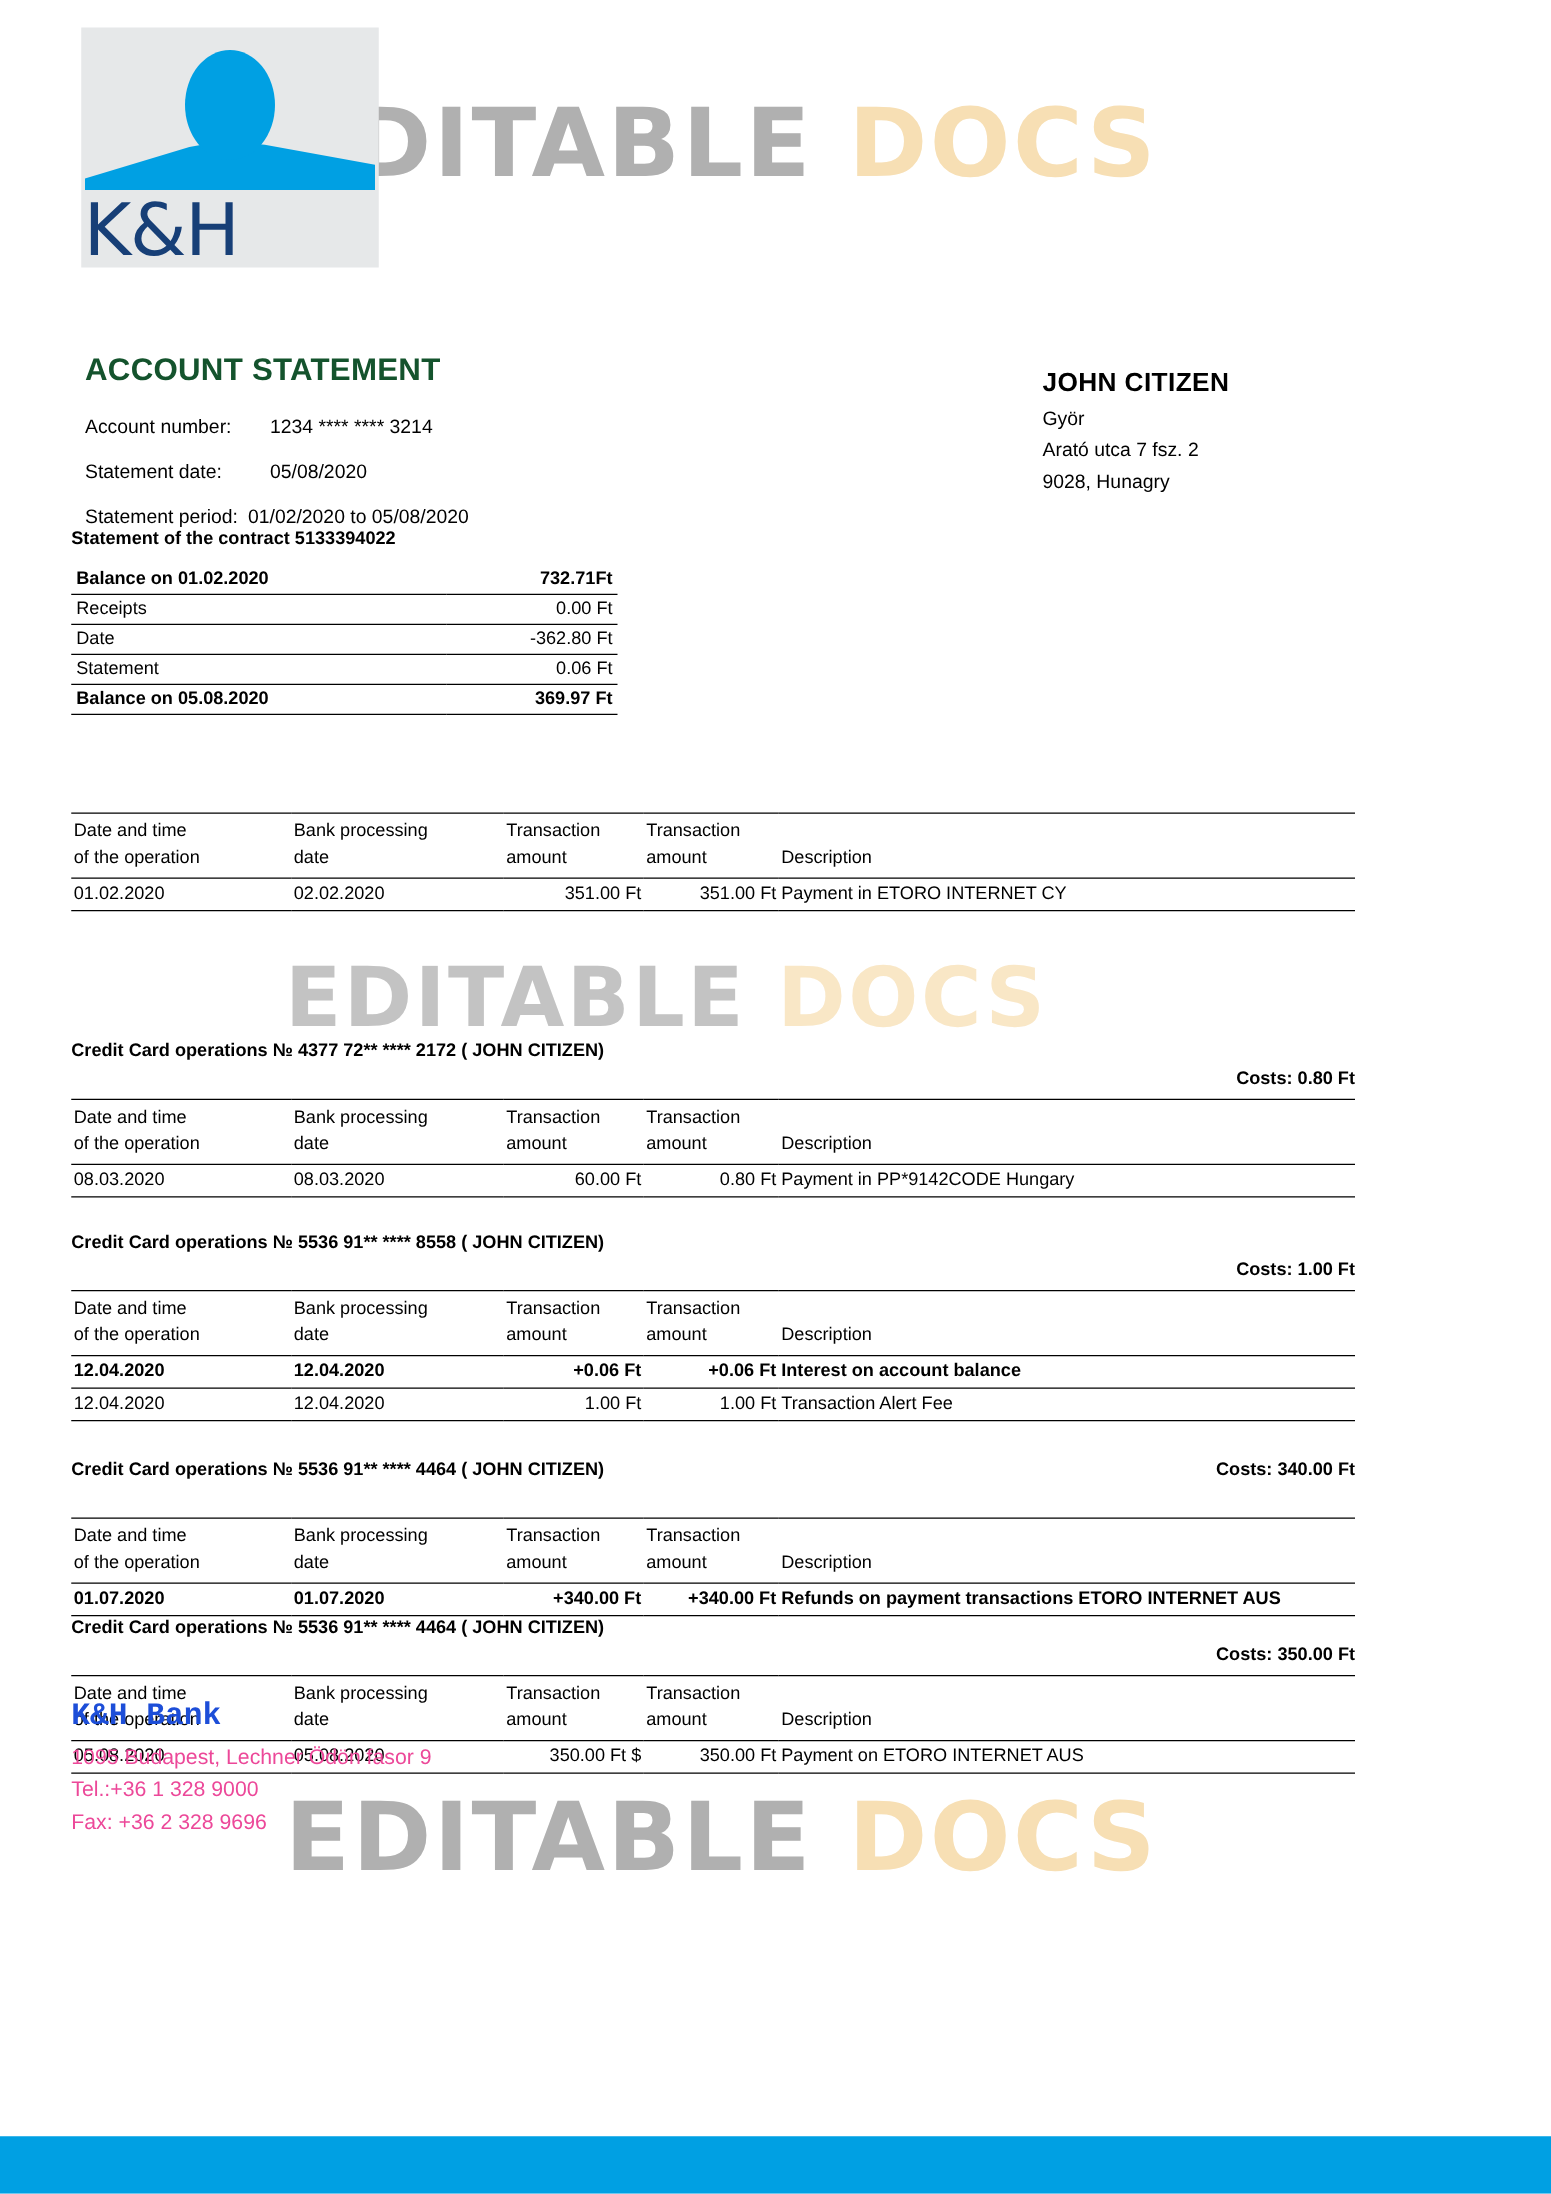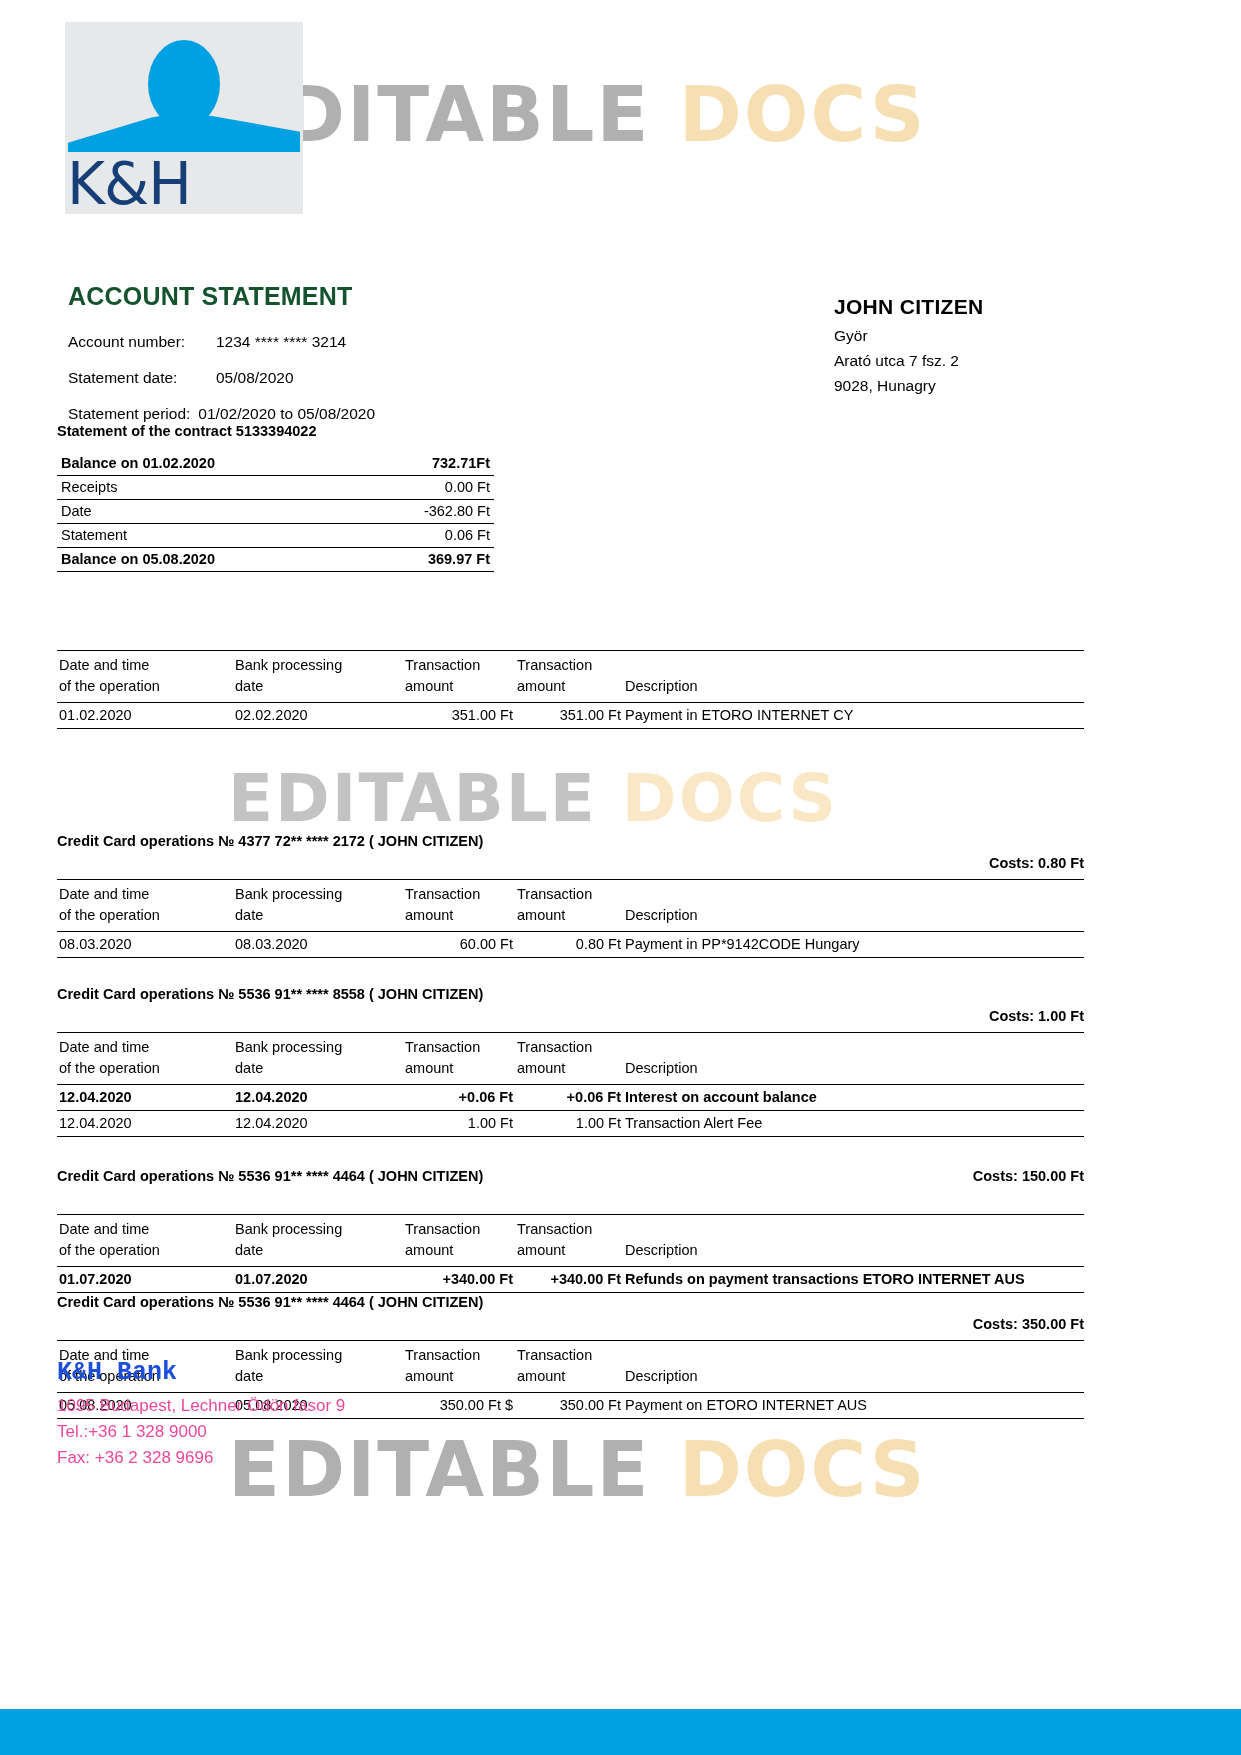--- a/index.html
+++ b/index.html
@@ -413,21 +413,21 @@
               <td class="c-amt1">1.00  Ft</td>
               <td class="c-amt2">1.00  Ft</td>
               <td class="c-desc">Transaction Alert Fee</td>
             </tr>
           </tbody>
         </table>
       </div>
       <div class="section" style="top: 1168px;">
         <div class="sec-head">
           <div class="sec-title">Credit Card operations  № 5536 91** **** 4464 ( JOHN CITIZEN)</div>
-          <div class="sec-cost" style="top:0px">Costs: 150.00  Ft</div>
+          <div class="sec-cost" style="top:0px">Costs: 340.00  Ft</div>
         </div>
         <table class="ops">
           <thead>
             <tr>
               <th class="c-date">
                 <span class="hdr2line">Date and time</span>
                 <span class="hdr2line">of the operation</span>
               </th>
               <th class="c-bank">
                 <span class="hdr2line">Bank processing</span>

